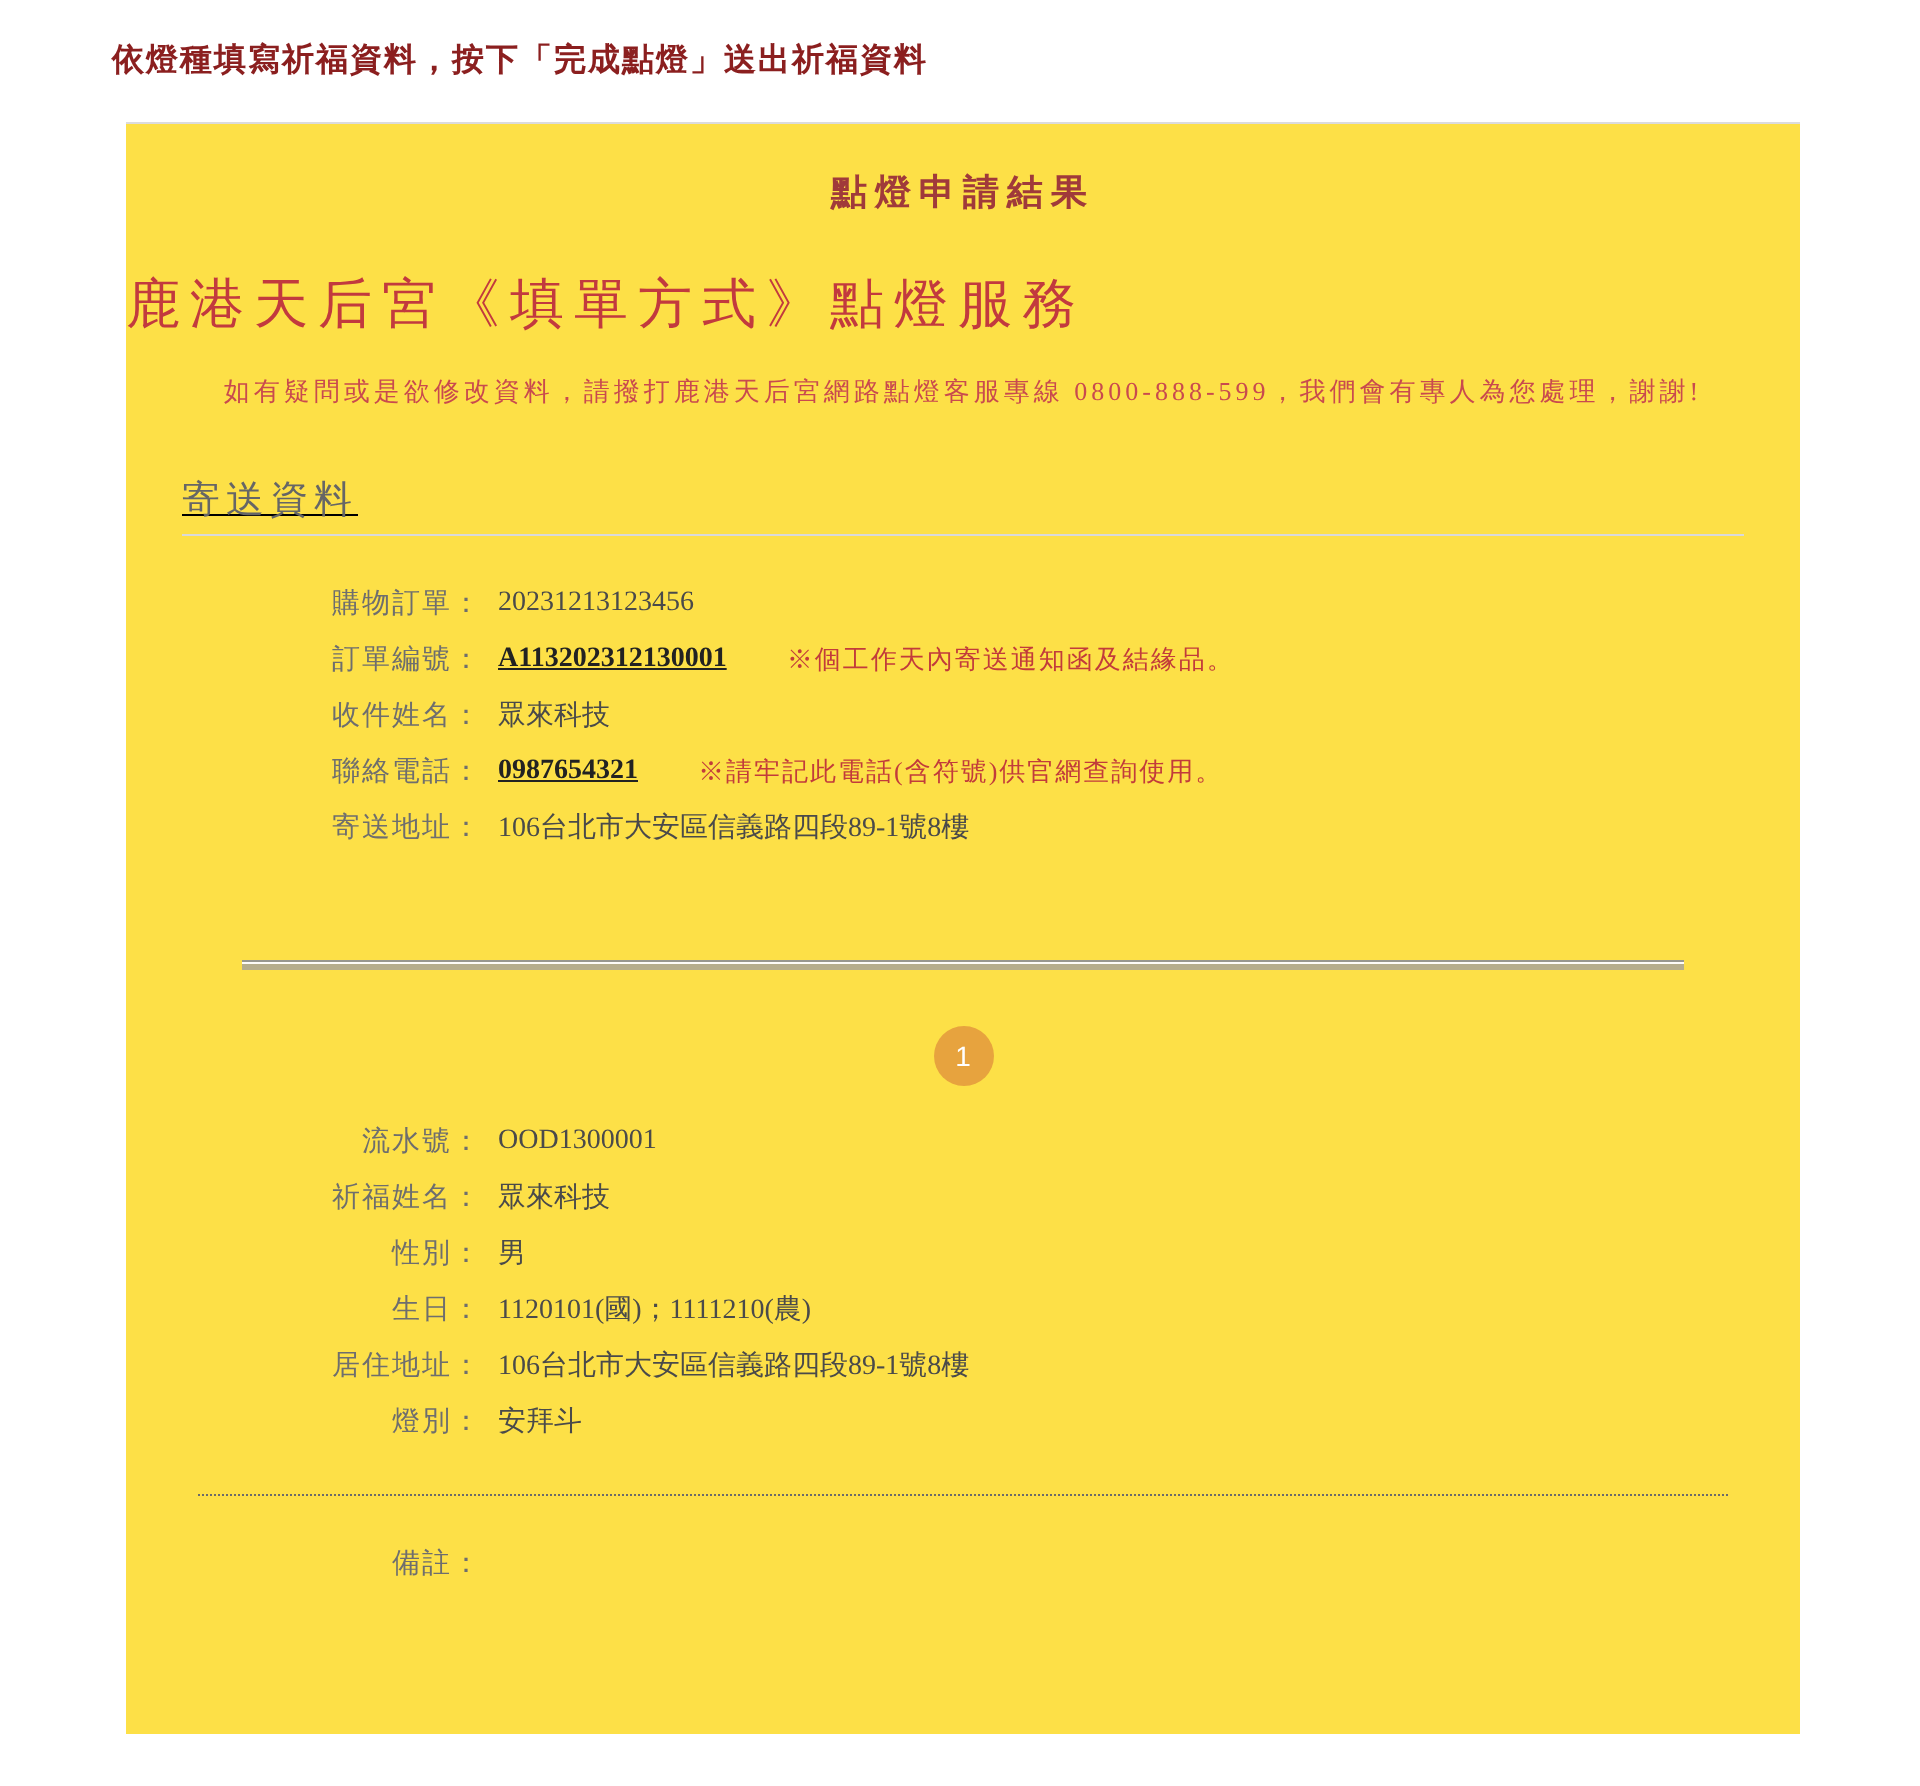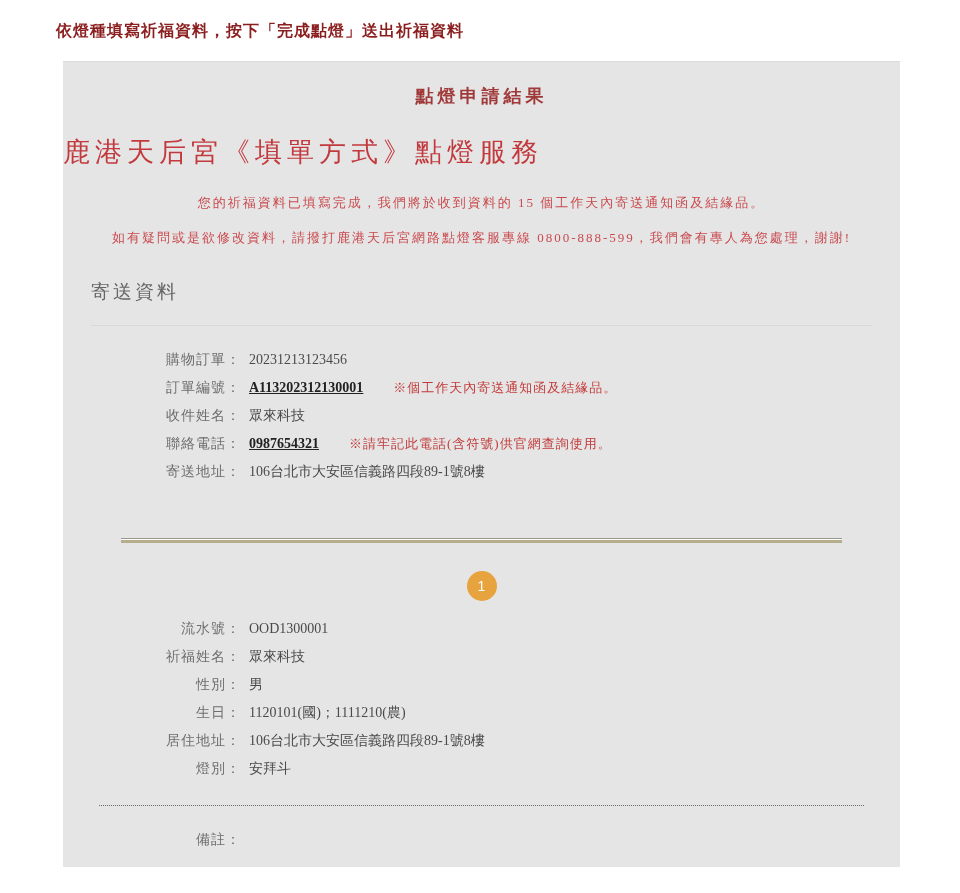--- a/index.html
+++ b/index.html
@@ -11,37 +11,37 @@
     margin:16px 0 0 56px;
     font-family:"Liberation Sans","DejaVu Sans",sans-serif;
     font-size:16px; font-weight:bold; color:#8b1f1f;
     letter-spacing:1px; line-height:30px;
   }
 
   
   .panel {
     margin:15px 0 0 63px;
     width:837px; height:806px;
-    background:#e5e5e5;
+    background:#fde047;
     border-top:1px solid #dcdcdc;
   }
 
   .ptitle {
     padding-top:22px; text-align:center;
     font-size:18px; font-weight:bold; color:#a03a3a; letter-spacing:4px;
   }
   .stitle {
     margin-top:26px; 
     font-size:27px; color:#c23a3e; letter-spacing:5px;
   }
   .notice { text-align:center; font-size:13px; color:#c94a4e; letter-spacing:2px; }
   .notice.l1 { margin-top:24px; }
   .notice.l2 { margin-top:17px; }
 
-  .sec-wrap { margin:32px 28px 0 28px; border-bottom:1px solid #d9d9d9; padding-bottom:20px; }
+  .sec-wrap { margin:32px 28px 0 28px; border-bottom:1px solid #d9d9d9; padding-bottom:4px;text-decoration:underline; }
   .sec-title { font-size:19px; color:#666; letter-spacing:3px; }
 
   .rows { margin-top:20px; }
   .frow { height:28px; display:flex; align-items:center; font-size:14px; }
   .flabel { width:178px; text-align:right; color:#6e6e6e; letter-spacing:1px; }
   .fvalue { margin-left:8px; color:#4a4a4a; }
   .fvalue.strong { font-weight:bold; color:#222;text-decoration:underline; }
   .fnote  { margin-left:30px; font-size:13px; color:#c23b3b; letter-spacing:1px; }
 
   .hr-groove {
@@ -79,21 +79,20 @@
 </style>
 </head>
 <body>
 
 <div class="hdr">依燈種填寫祈福資料，按下「完成點燈」送出祈福資料</div>
 
 <div class="panel">
 
   <div class="ptitle">點燈申請結果</div>
   <div class="stitle">鹿港天后宮《填單方式》點燈服務</div>
-  <div class="notice l1">您的祈福資料已填寫完成，我們將於收到資料的 15 個工作天內寄送通知函及結緣品。</div>
   <div class="notice l2">如有疑問或是欲修改資料，請撥打鹿港天后宮網路點燈客服專線 0800-888-599，我們會有專人為您處理，謝謝!</div>
 
   <div class="sec-wrap">
     <span class="sec-title">寄送資料</span>
   </div>
 
   <div class="rows">
     <div class="frow">
       <span class="flabel">購物訂單：</span>
       <span class="fvalue">20231213123456</span>

